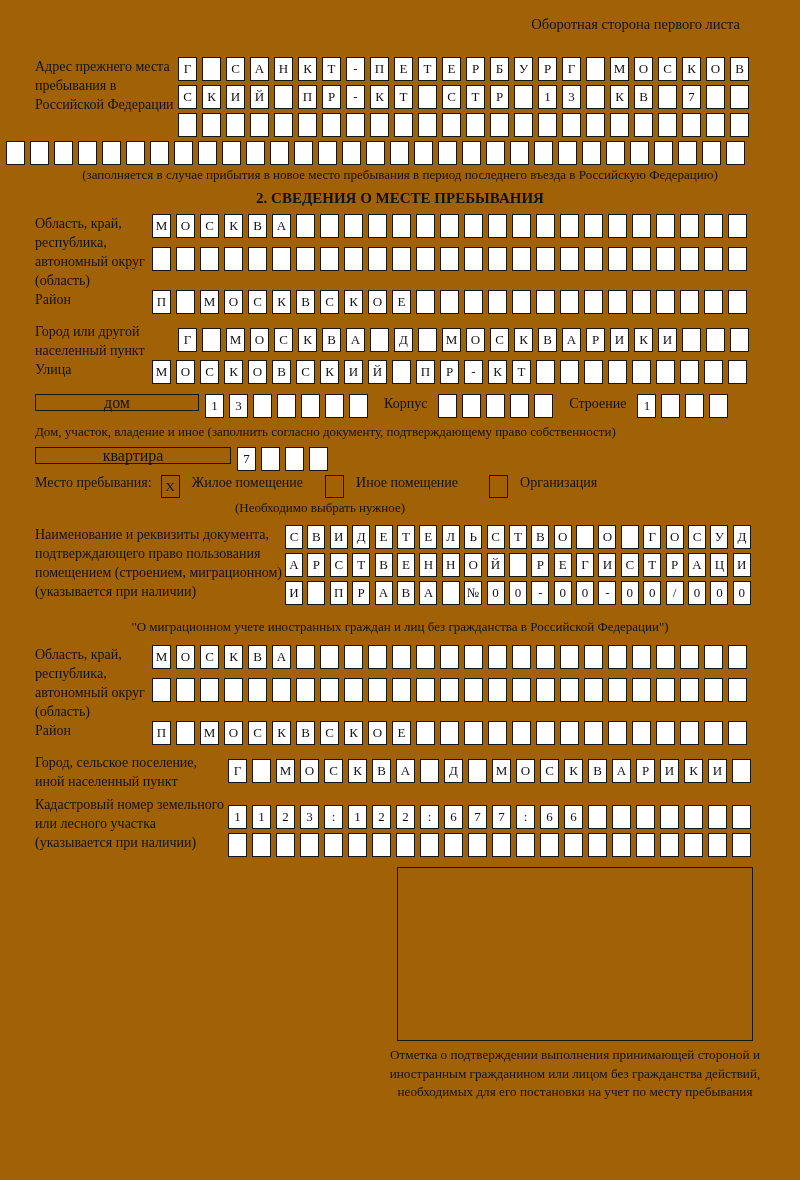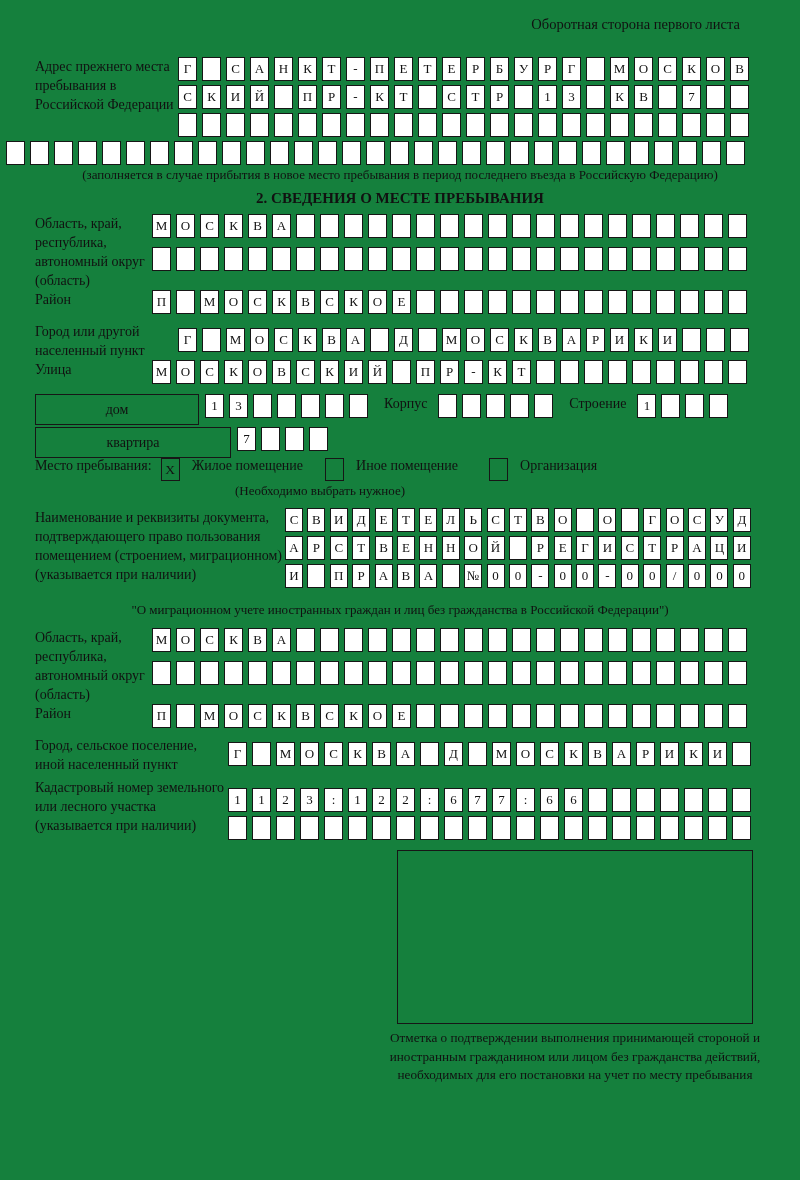--- a/index.html
+++ b/index.html
@@ -4,21 +4,21 @@
 <style>
   html,body{margin:0;padding:0;background:#fff;}
   .page{
     position:relative;
     width:800px;height:1180px;
     box-sizing:border-box;
     padding:16px 35px 10px 35px;
     font-family:"Liberation Serif","DejaVu Serif",serif;
     color:#111;
     overflow:hidden;
-    background:#15803d;
+    background:#a16207;
   }
   .header-note{ text-align:right; font-size:14.5px; padding-right:25px; margin-bottom:24px;}
   .label{ font-size:14px; line-height:1.36; flex:0 0 auto; }
   .w117{ width:117px; } .w143{ width:143px; } .w193{ width:193px; } .w250{ width:250px; }
   .flexrow{ display:flex; align-items:flex-start; }
   .rows{ flex:1 1 auto; }
   .cellrow{ display:flex; gap:5px; margin-bottom:4px; }
   .cell{
     box-sizing:border-box; flex:0 0 19px; width:19px; height:24px;
     border:1.8px solid #161616; display:flex; align-items:center; justify-content:center;
@@ -26,22 +26,22 @@
   }
   .narrow{ gap:4.4px; }
   .narrow .cell{ flex-basis:18px; width:18px; }
   .spaced .cellrow{ margin-bottom:9px; }
   .pt6{ padding-top:6px; } .pt10{ padding-top:10px; }
   .fullrow{ margin-left:-29px; margin-bottom:2px; }
   .caption{ font-size:13px; margin:2px 0 7px 0; }
   .center{ text-align:center; }
   .sec-title{ text-align:center; font-weight:bold; font-size:15px; margin:4px 0 7px 0; }
   .widebox{
-    box-sizing:border-box; height:31px; border:1.8px solid #161616;
-    display:flex; align-items:center; justify-content:center; font-size:14px; flex:0 0 auto;
+    box-sizing:border-box; height:17px; border:1.8px solid #161616;
+    display:flex; align-items:center; justify-content:center; font-size:16px; flex:0 0 auto;
     margin-right:6px;
   }
   .wb165{ width:164px; } .wb195{ width:196px; }
   .inline-label{ font-size:14px; margin:2px 11px 0 16px; flex:0 0 auto; }
   .domrow{ margin-bottom:2px; }
   .mestorow{ display:flex; font-size:14px; margin:0 0 2px 0; }
   .checkbox{
     box-sizing:border-box; width:19px; height:23px; border:1.8px solid #161616;
     display:inline-flex; align-items:center; justify-content:center; font-size:13.5px;
     margin:0 12px 0 9px; flex:0 0 auto;
@@ -357,20 +357,21 @@
         <span class="cell"></span>
       </div>
     <div class="inline-label">Строение</div>
     <div class="cellrow">
         <span class="cell">1</span>
         <span class="cell"></span>
         <span class="cell"></span>
         <span class="cell"></span>
       </div>
   </div>
+  <div class="caption">Дом, участок, владение и иное (заполнить согласно документу, подтверждающему право собственности)</div>
 
   <div class="flexrow">
     <div class="widebox wb195">квартира</div>
     <div class="cellrow">
         <span class="cell">7</span>
         <span class="cell"></span>
         <span class="cell"></span>
         <span class="cell"></span>
       </div>
   </div>

